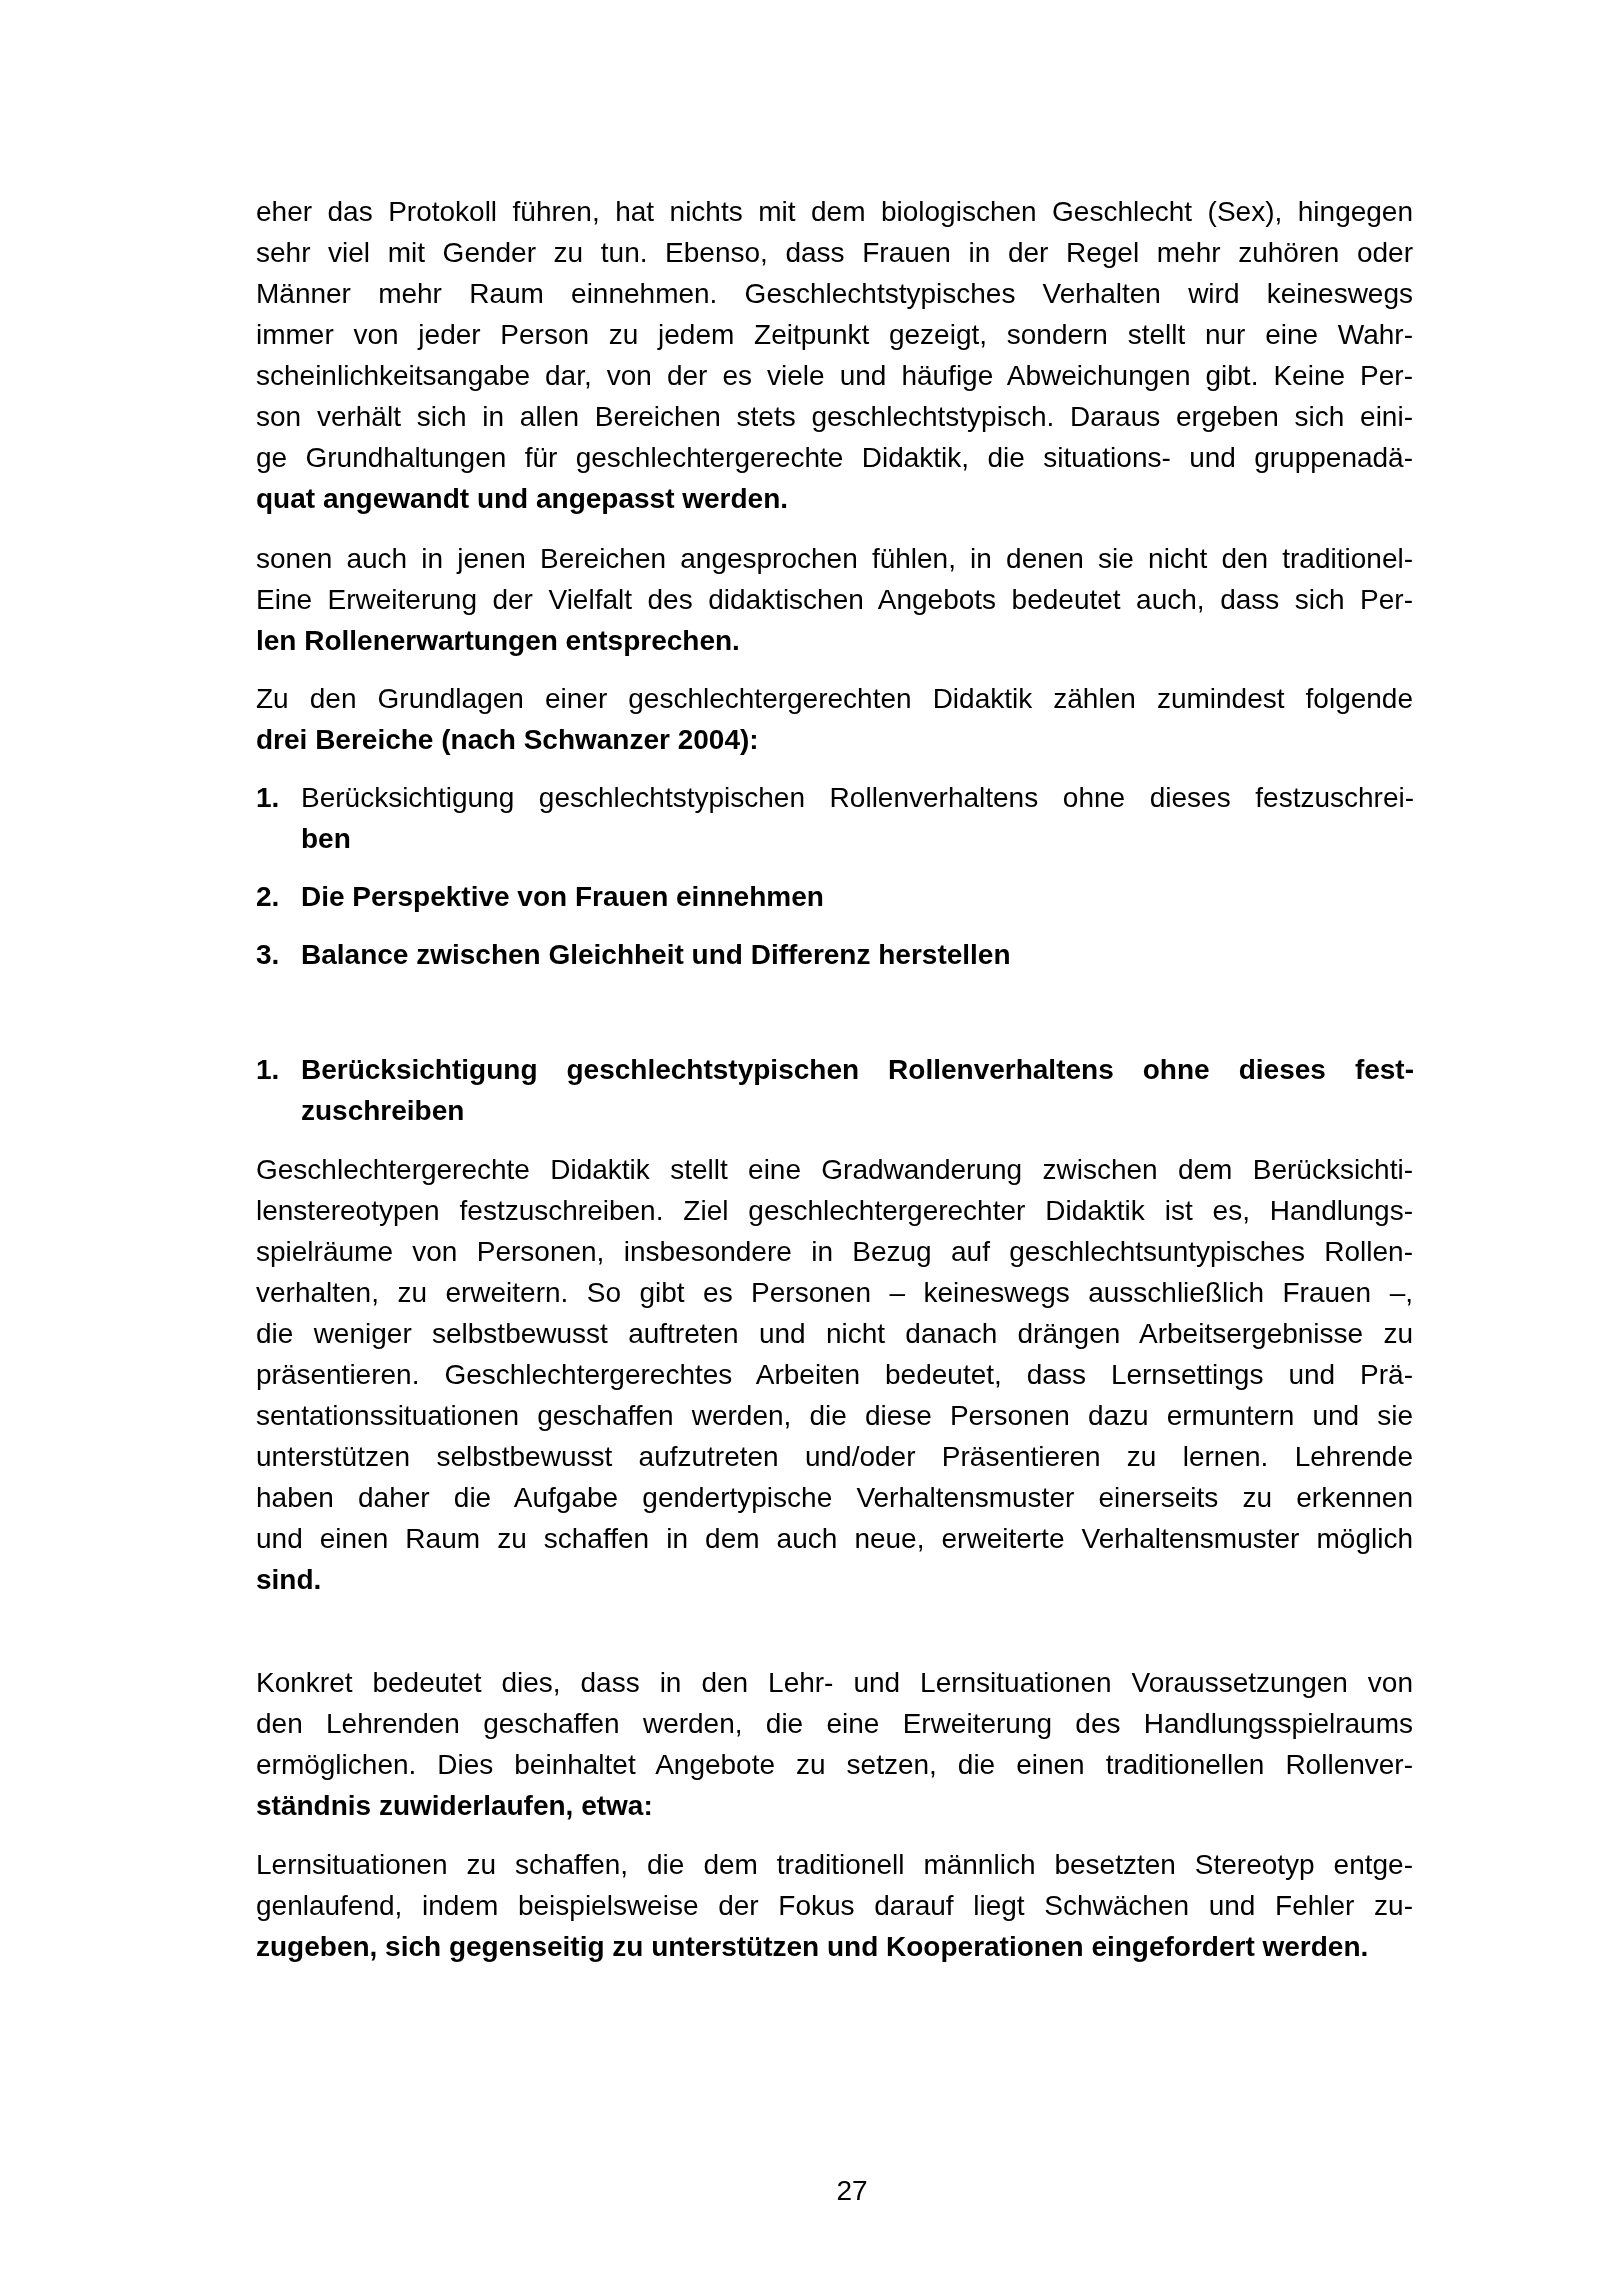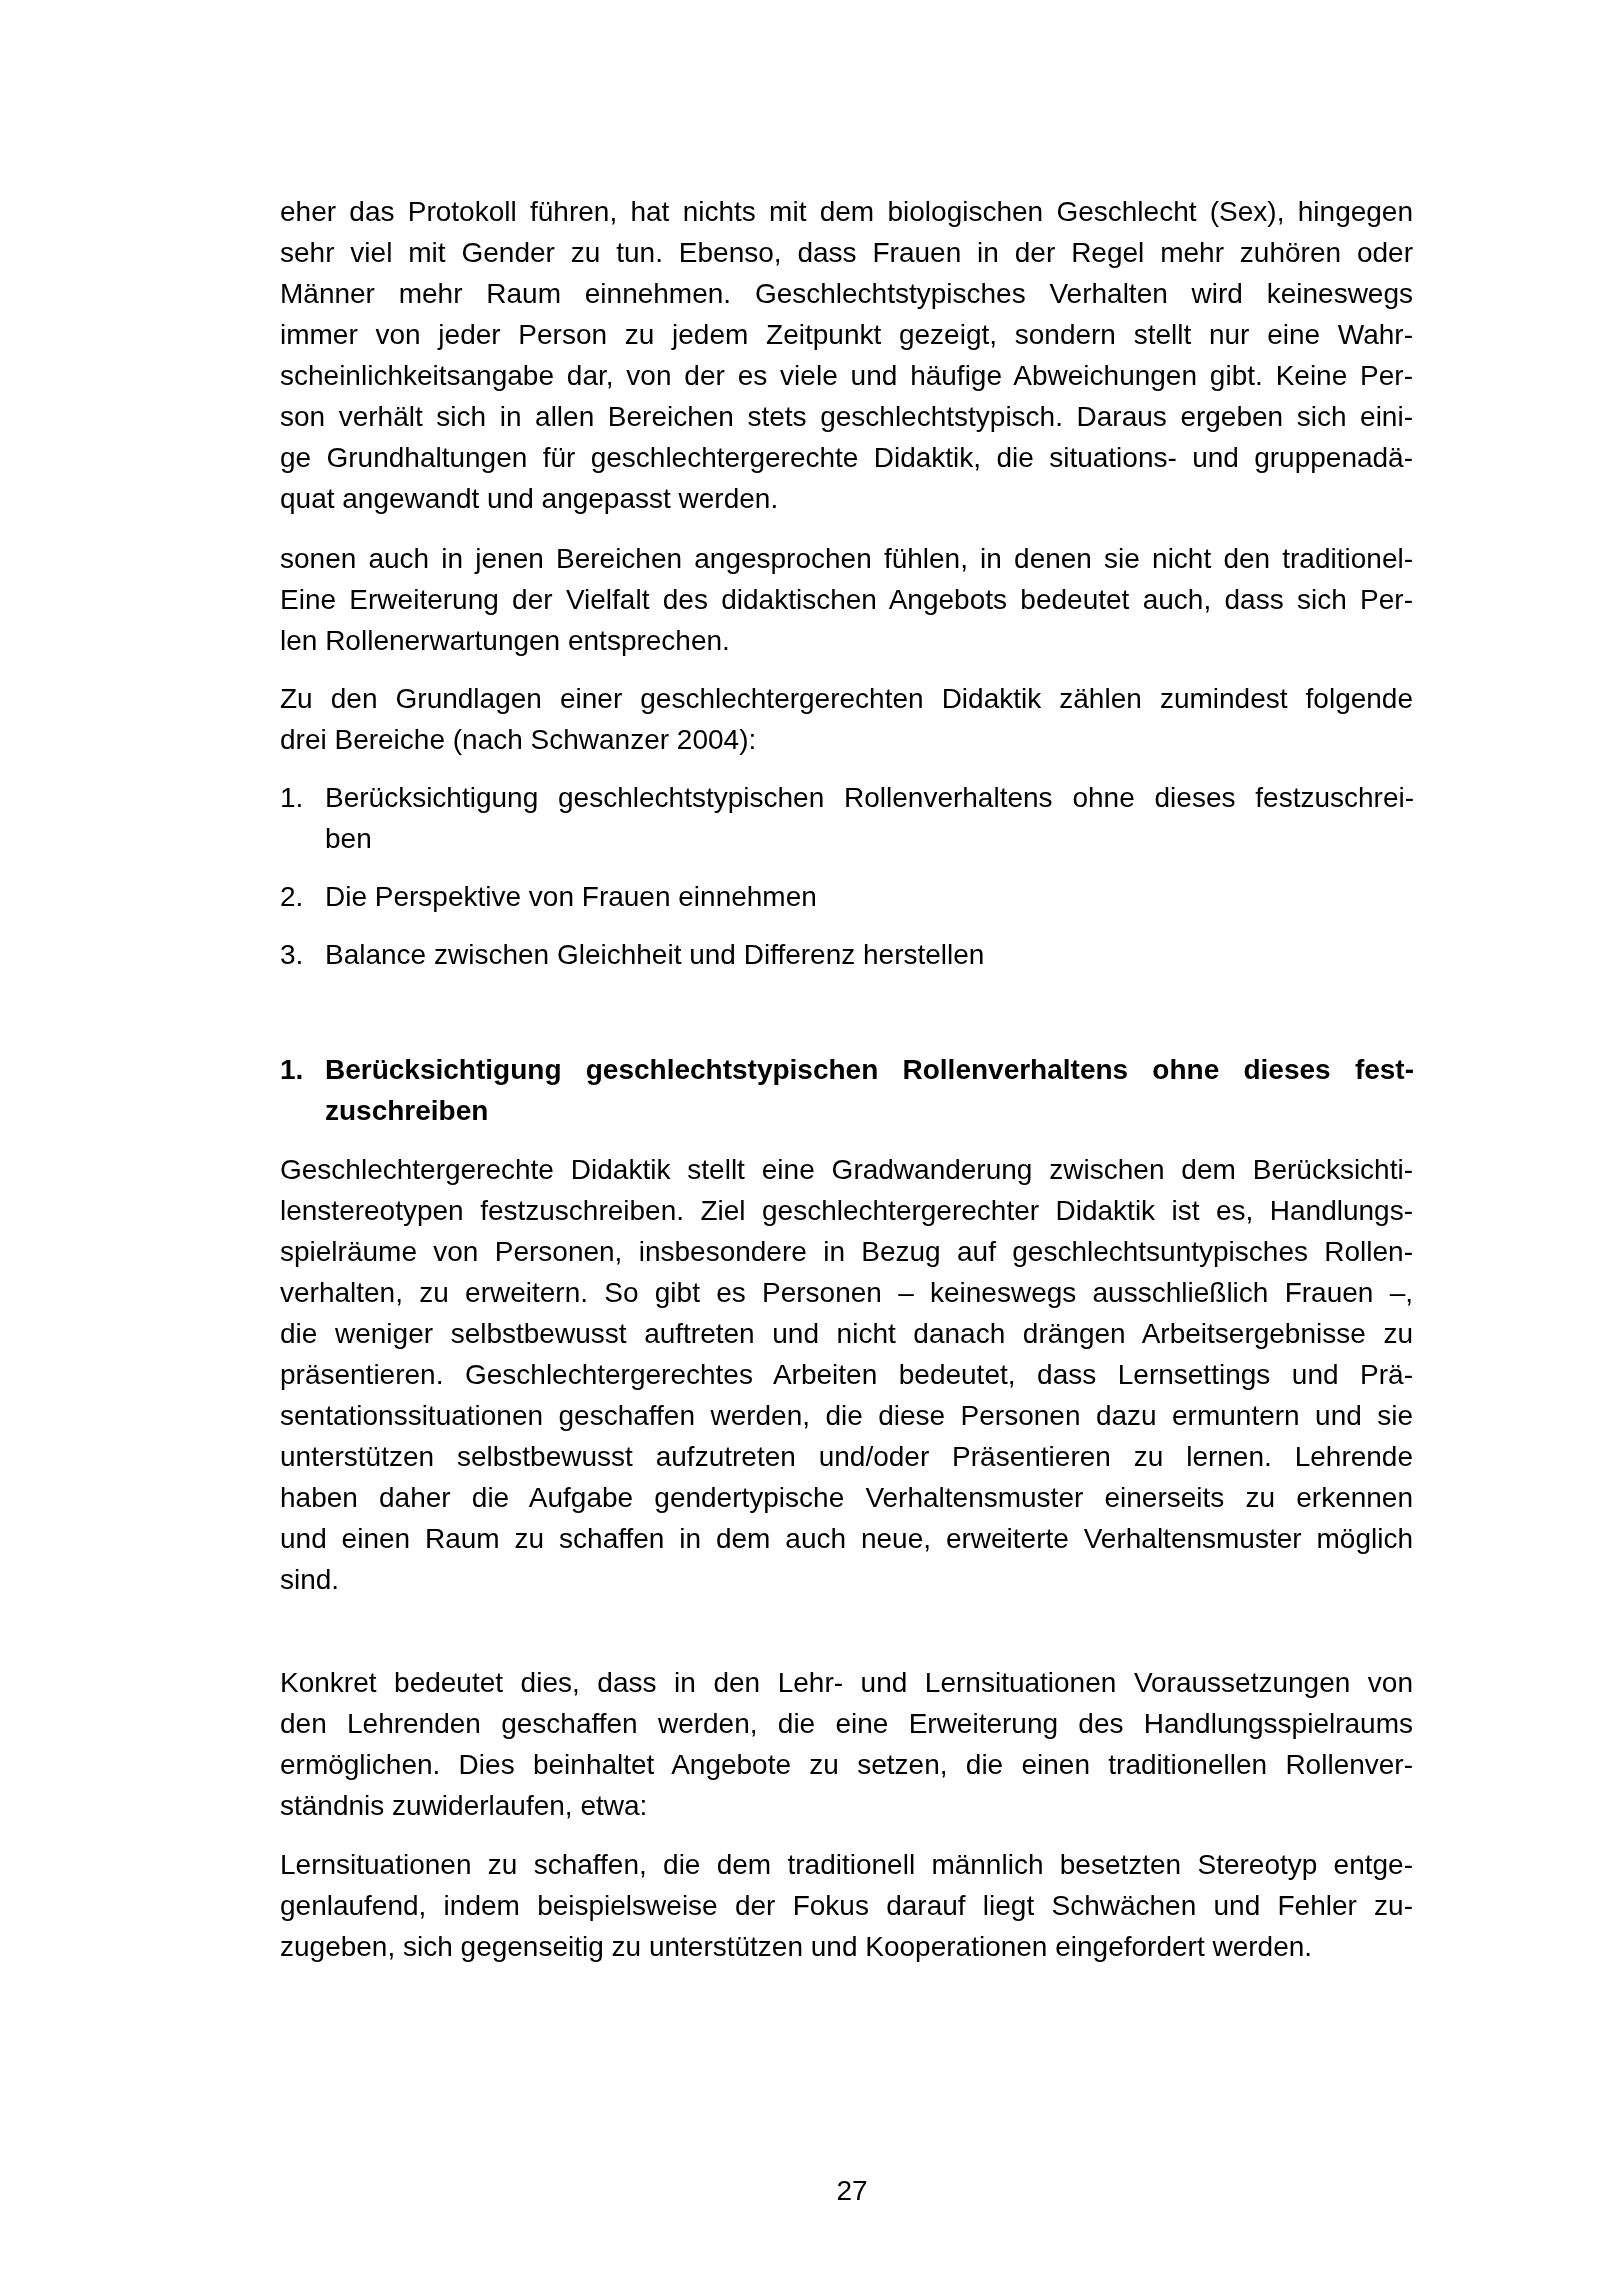--- a/index.html
+++ b/index.html
@@ -8,23 +8,23 @@
     position: absolute; left: 0; top: 0; width: 1622px; height: 2295px;
     background: #ffffff; color: #000000;
     font-family: "Liberation Sans", sans-serif;
   }
   .text-block {
     position: absolute; left: 256px; width: 1157px;
     font-size: 28px; line-height: 41px;
   }
   .line {
     display: block; height: 41px; white-space: nowrap;
-    text-align: justify; text-align-last: justify; margin-left: 24px;
+    text-align: justify; text-align-last: justify;
   }
-  .line.last { text-align-last: left; }
+  .line.last { text-align-last: left; font-weight: bold; }
   .para { position: absolute; left: 0; width: 1157px; }
   .list-item { position: absolute; left: 0; width: 1157px; }
   .list-num { position: absolute; left: 0; top: 0; width: 45px; }
   .list-body { position: absolute; left: 45px; width: 1113px; }
   .heading { font-weight: bold; }
   .page-number {
     position: absolute; left: 0; width: 1622px; top: 2170px;
     text-align: center; font-size: 28px; line-height: 41px;
     font-family: "Liberation Sans", sans-serif;
     padding-left: 32px; box-sizing: border-box; margin-left: 25px;

